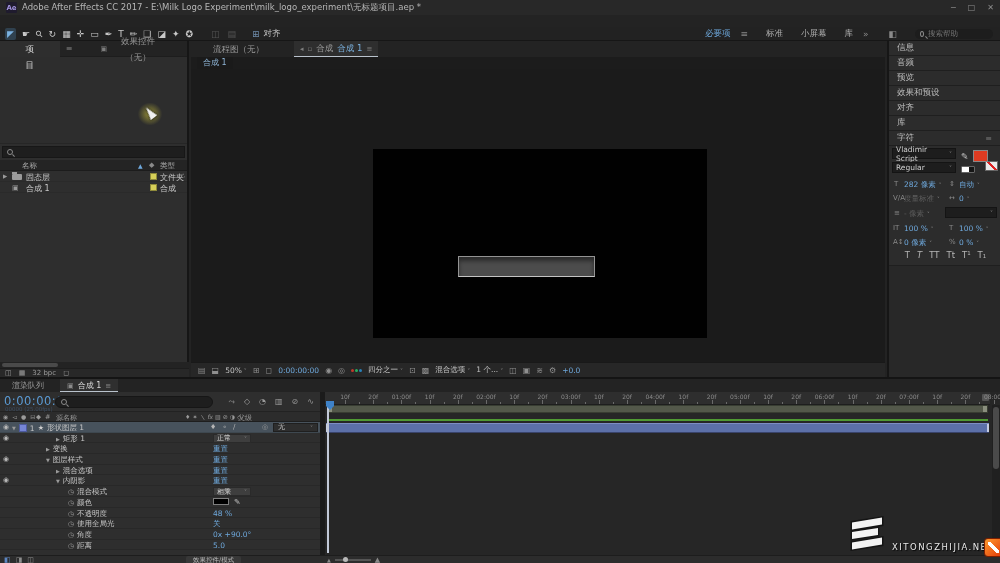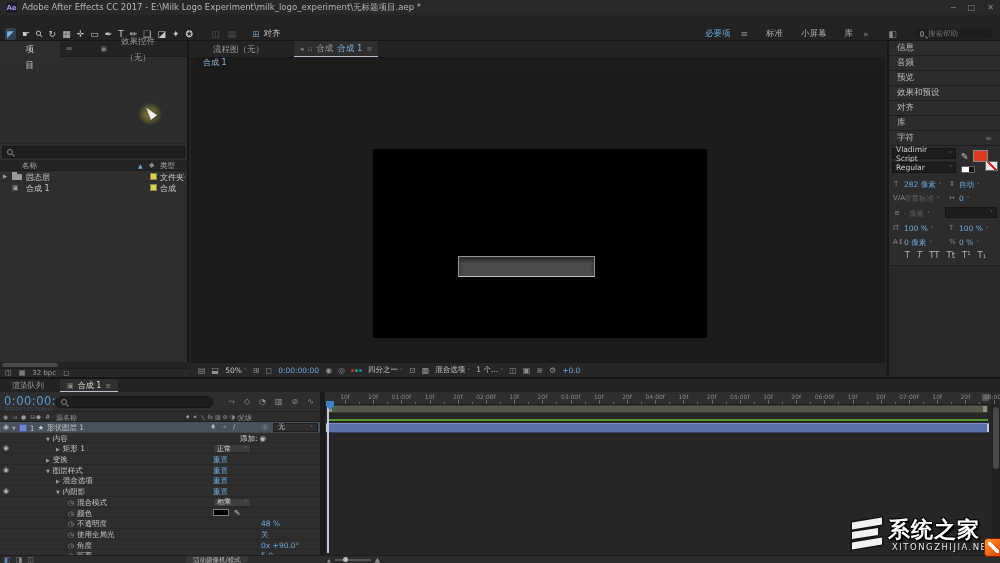--- a/index.html
+++ b/index.html
@@ -142,21 +142,21 @@
   .cell-eye { position:absolute; left:3px; top:1px; font-size:7px; color:#b8b8b8; }
   .cell-label { position:absolute; left:0; top:1px; display:flex; align-items:center; gap:3px; white-space:nowrap; }
   .twirl { font-size:5px; color:#9a9a9a; }
   .chip { width:8px; height:8px; background:#7585d6; border:1px solid #4d5a9e; }
   .star { font-size:7px; color:#cfcfcf; }
   .stopwatch { font-size:7px; color:#9a9a9a; }
   .value-zone { position:absolute; left:210px; top:0; width:110px; height:10.7px; }
   .vz-dd { position:absolute; left:3px; top:1px; width:38px; height:9px; background:#3e3e3e; border:1px solid #2a2a2a;
            display:flex; align-items:center; padding:0 3px; font-size:7px; color:#d6d6d6; }
   .vz-reset { position:absolute; left:3px; top:1px; color:#6ea8dc; font-size:7.5px; }
-  .vz-val { position:absolute; left:3px; top:1px; color:#6ea8dc; font-size:7.5px;margin-left:48px; }
+  .vz-val { position:absolute; left:3px; top:1px; color:#6ea8dc; font-size:7.5px; }
   .vz-add { position:absolute; left:10px; top:1px; width:46px; text-align:right; color:#cfcfcf; font-size:7.5px; }
   .vz-add .add-ic { color:#bdbdbd; margin-left:2px; }
   .vz-color { position:absolute; left:3px; top:1.5px; width:16px; height:7px; border:1px solid #7e7e7e; }
   .vz-eyedrop { position:absolute; left:23px; top:0; color:#b9b9b9; font-size:8px; transform:rotate(90deg); }
   .vz-switches { position:absolute; left:0px; top:1px; color:#b5b5b5; font-size:7px; letter-spacing:2px; }
   .vz-pick { position:absolute; left:52px; top:1px; color:#9a9a9a; font-size:7px; }
   .vz-parent { position:absolute; left:63px; top:0.5px; width:45px; height:9px; background:#2e2e2e; border:1px solid #1f1f1f;
                display:flex; align-items:center; padding:0 4px; font-size:7px; color:#cfcfcf; }
   .col-sep { position:absolute; top:0; bottom:0; width:1px; background:rgba(0,0,0,.25); }
   .tl-divider { position:absolute; left:320px; top:13px; width:5px; height:165px; background:#1b1b1b; }
@@ -546,29 +546,20 @@
               <span class="star" data-name="shape-layer-icon">★</span>
               <span data-name="layer-name">形状图层 1</span>
             </span>
             <span class="value-zone">
               <span class="vz-switches" data-name="layer-switches">♦ ∘ /</span>
               <span class="vz-pick" data-name="parent-pickwhip-icon">◎</span>
               <span class="vz-parent" data-name="parent-dropdown">
                 <span data-name="parent-value">无</span>
                 <span class="dd-arrow" data-name="chevron-down-icon">˅</span>
               </span>
-            </span>
-          </div>
-          <div class="tl-row" data-name="property-row">
-            <span class="cell-label" style="padding-left: 46px;">
-              <span class="twirl" data-name="twirl-icon">▼</span>
-              <span data-name="property-label">内容</span>
-            </span>
-            <span class="value-zone">
-              <span class="vz-add" data-name="add-shape-control"><span data-name="add-label">添加:</span><span class="add-ic" data-name="add-icon">◉</span></span>
             </span>
           </div>
           <div class="tl-row" data-name="property-row">
             <span class="cell-eye" data-name="visibility-eye-icon">◉</span>
             <span class="cell-label" style="padding-left: 56px;">
               <span class="twirl" data-name="twirl-icon">▶</span>
               <span data-name="property-label">矩形 1</span>
             </span>
             <span class="value-zone">
               <span class="vz-dd" data-name="blend-mode-dropdown">
@@ -760,38 +751,37 @@
       <div class="tl-vscroll" data-name="timeline-vertical-scrollbar">
           <span class="handle"></span>
         </div>
     </div>
     <div class="tl-bottom" data-name="timeline-bottom-bar">
       <span class="pane-ics" id="pane-icons">
           <span data-name="pane-toggle-icon">◧</span>
           <span data-name="pane-toggle-icon">◨</span>
           <span data-name="pane-toggle-icon">◫</span>
         </span>
-      <span class="toggle-btn" data-name="toggle-switches-modes-button">活动摄像机/模式</span>
+      <span class="toggle-btn" data-name="toggle-switches-modes-button">效果控件/模式</span>
       <span class="tl-zoom" data-name="timeline-zoom-slider">
         <span class="mt-s" data-name="zoom-out-icon">▲</span>
         <span class="track">
             <span class="knob" data-name="zoom-slider-knob"></span>
           </span>
         <span class="mt-l" data-name="zoom-in-icon">▲</span>
       </span>
     </div>
   </div>
 
   <div class="cursor-glow" data-name="click-highlight"></div>
   <div class="cursor-arrow" data-name="mouse-cursor"></div>
 
   <div class="watermark" data-name="watermark">
     <span class="wm-logo" data-name="watermark-logo">
         <i></i>
         <i></i>
         <i></i>
       </span>
-    <span class="wm-title" data-name="watermark-title">系统之家</span>
     <span class="wm-domain" data-name="watermark-domain">XITONGZHIJIA.NET</span>
     <span class="wm-badge" data-name="watermark-badge-icon"></span>
   </div>
 
 </div>
 
 </body></html>

